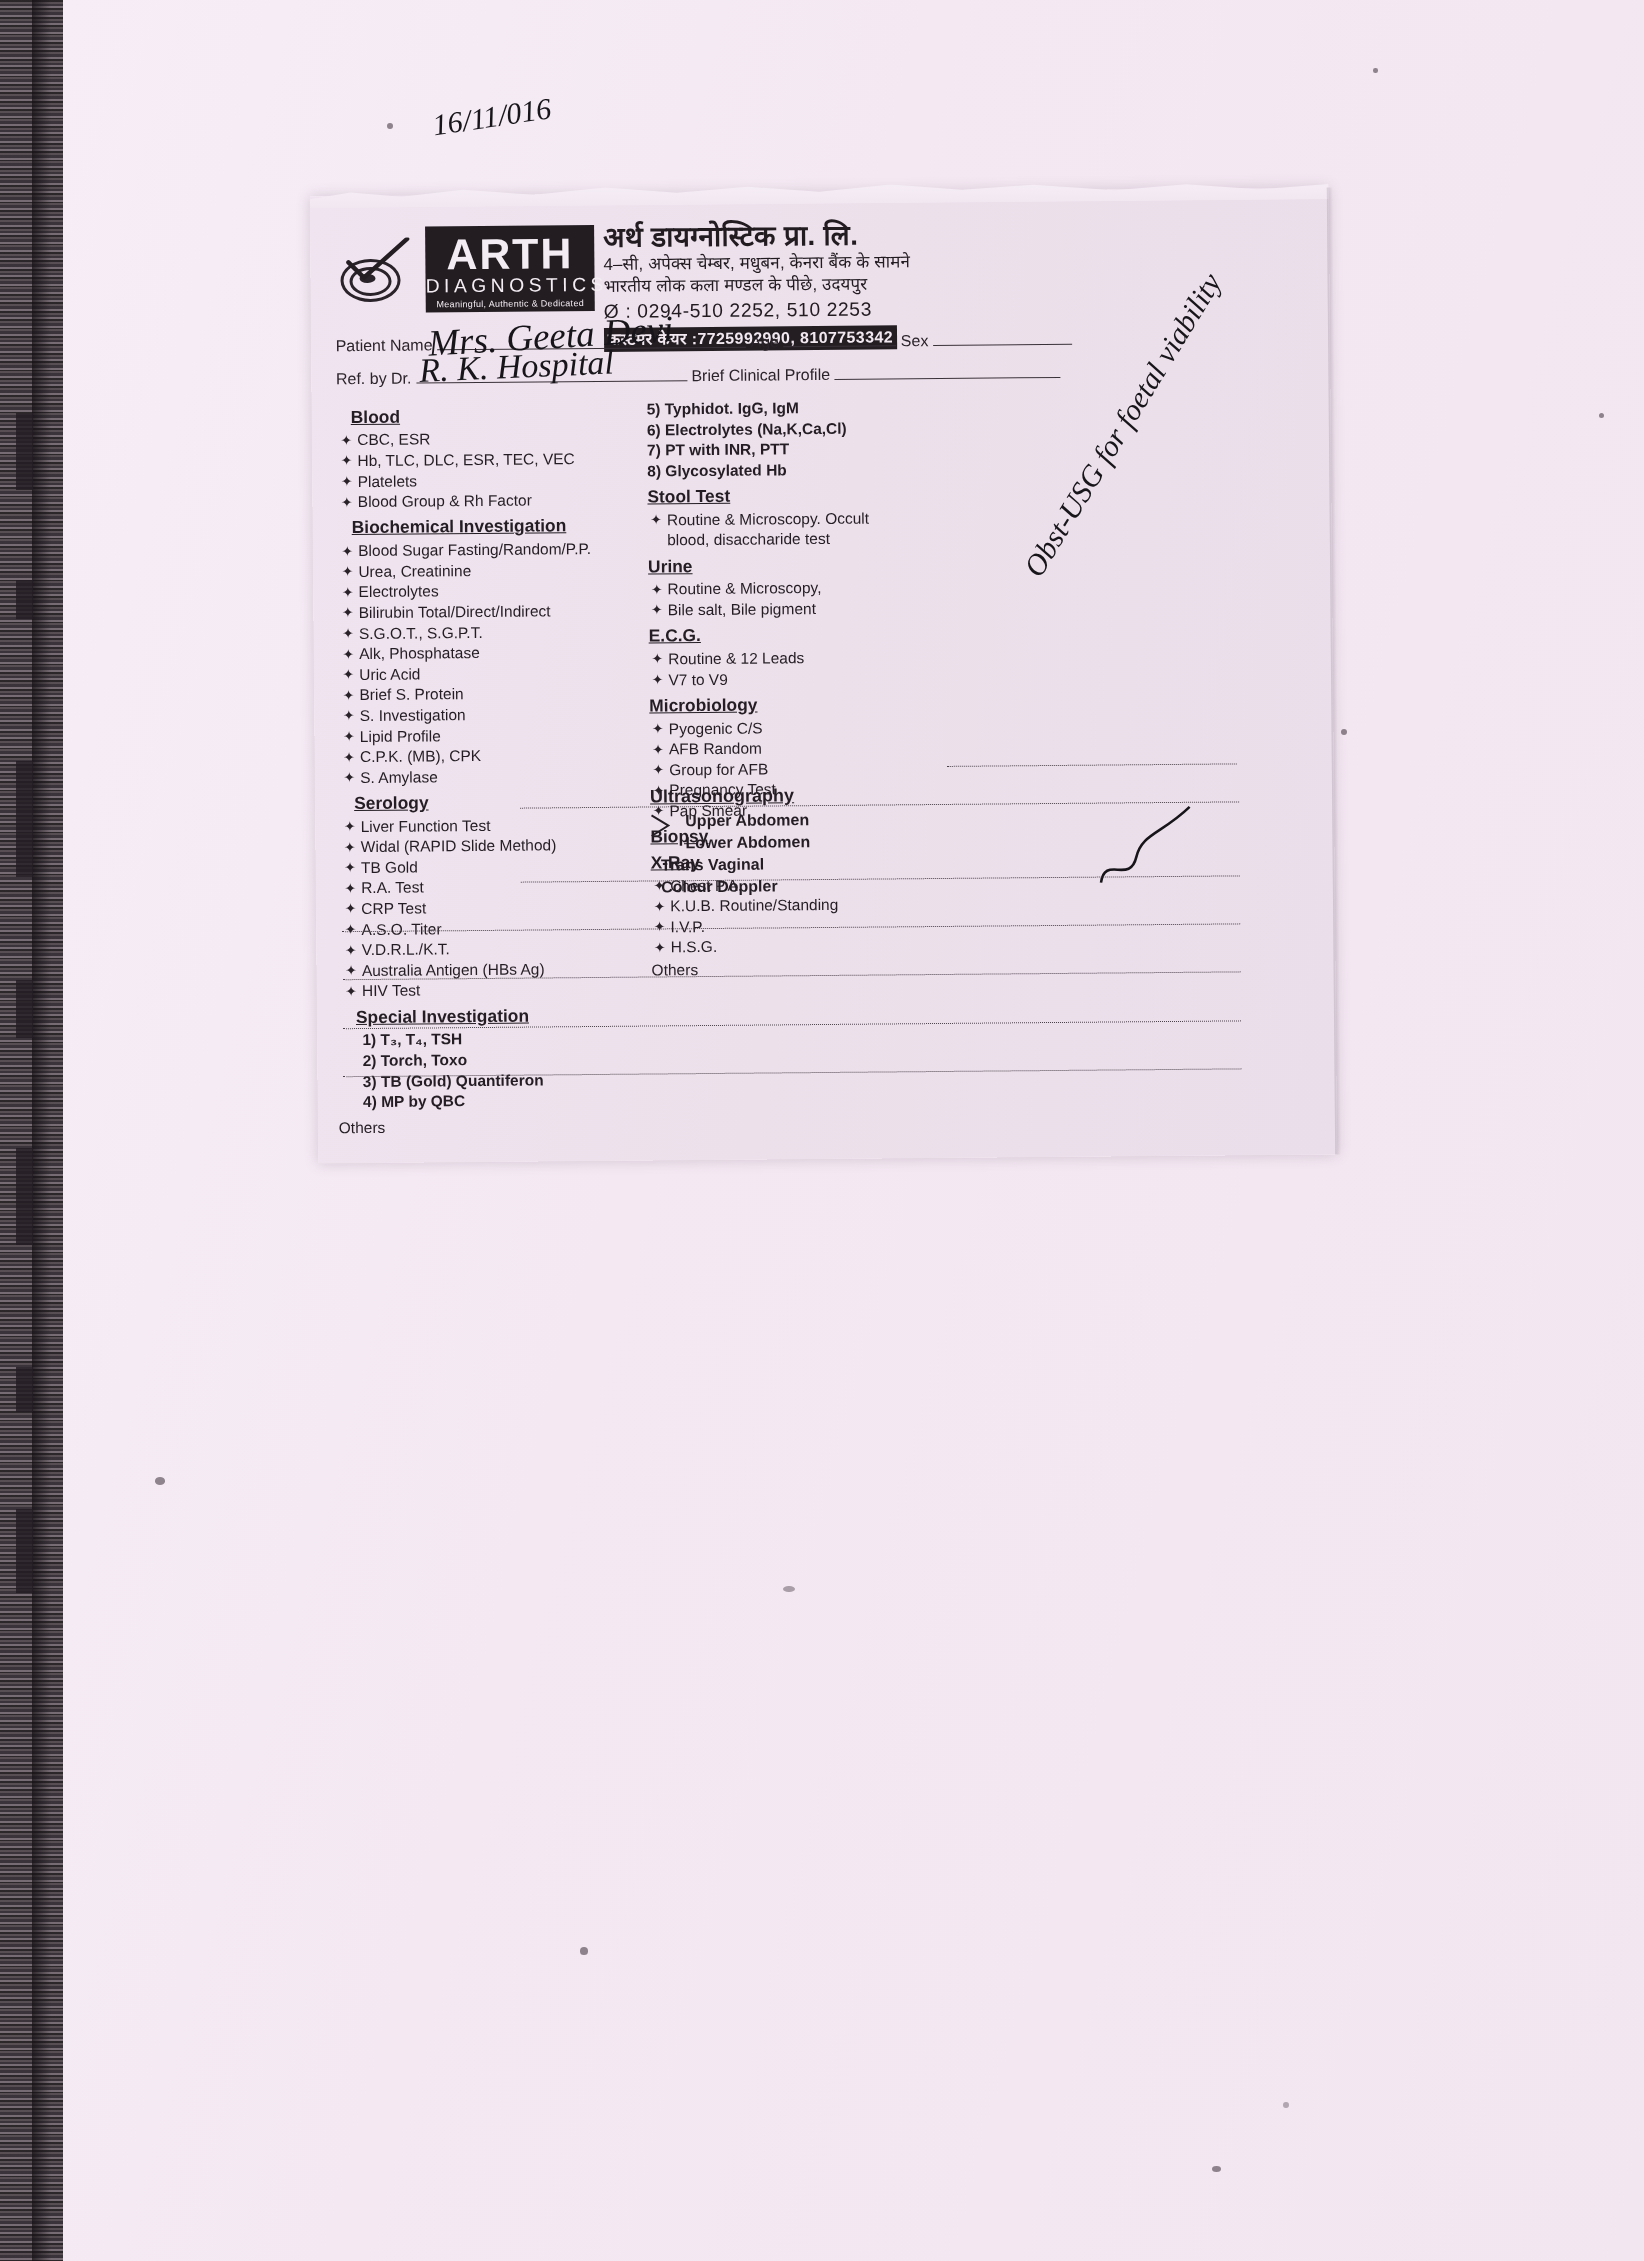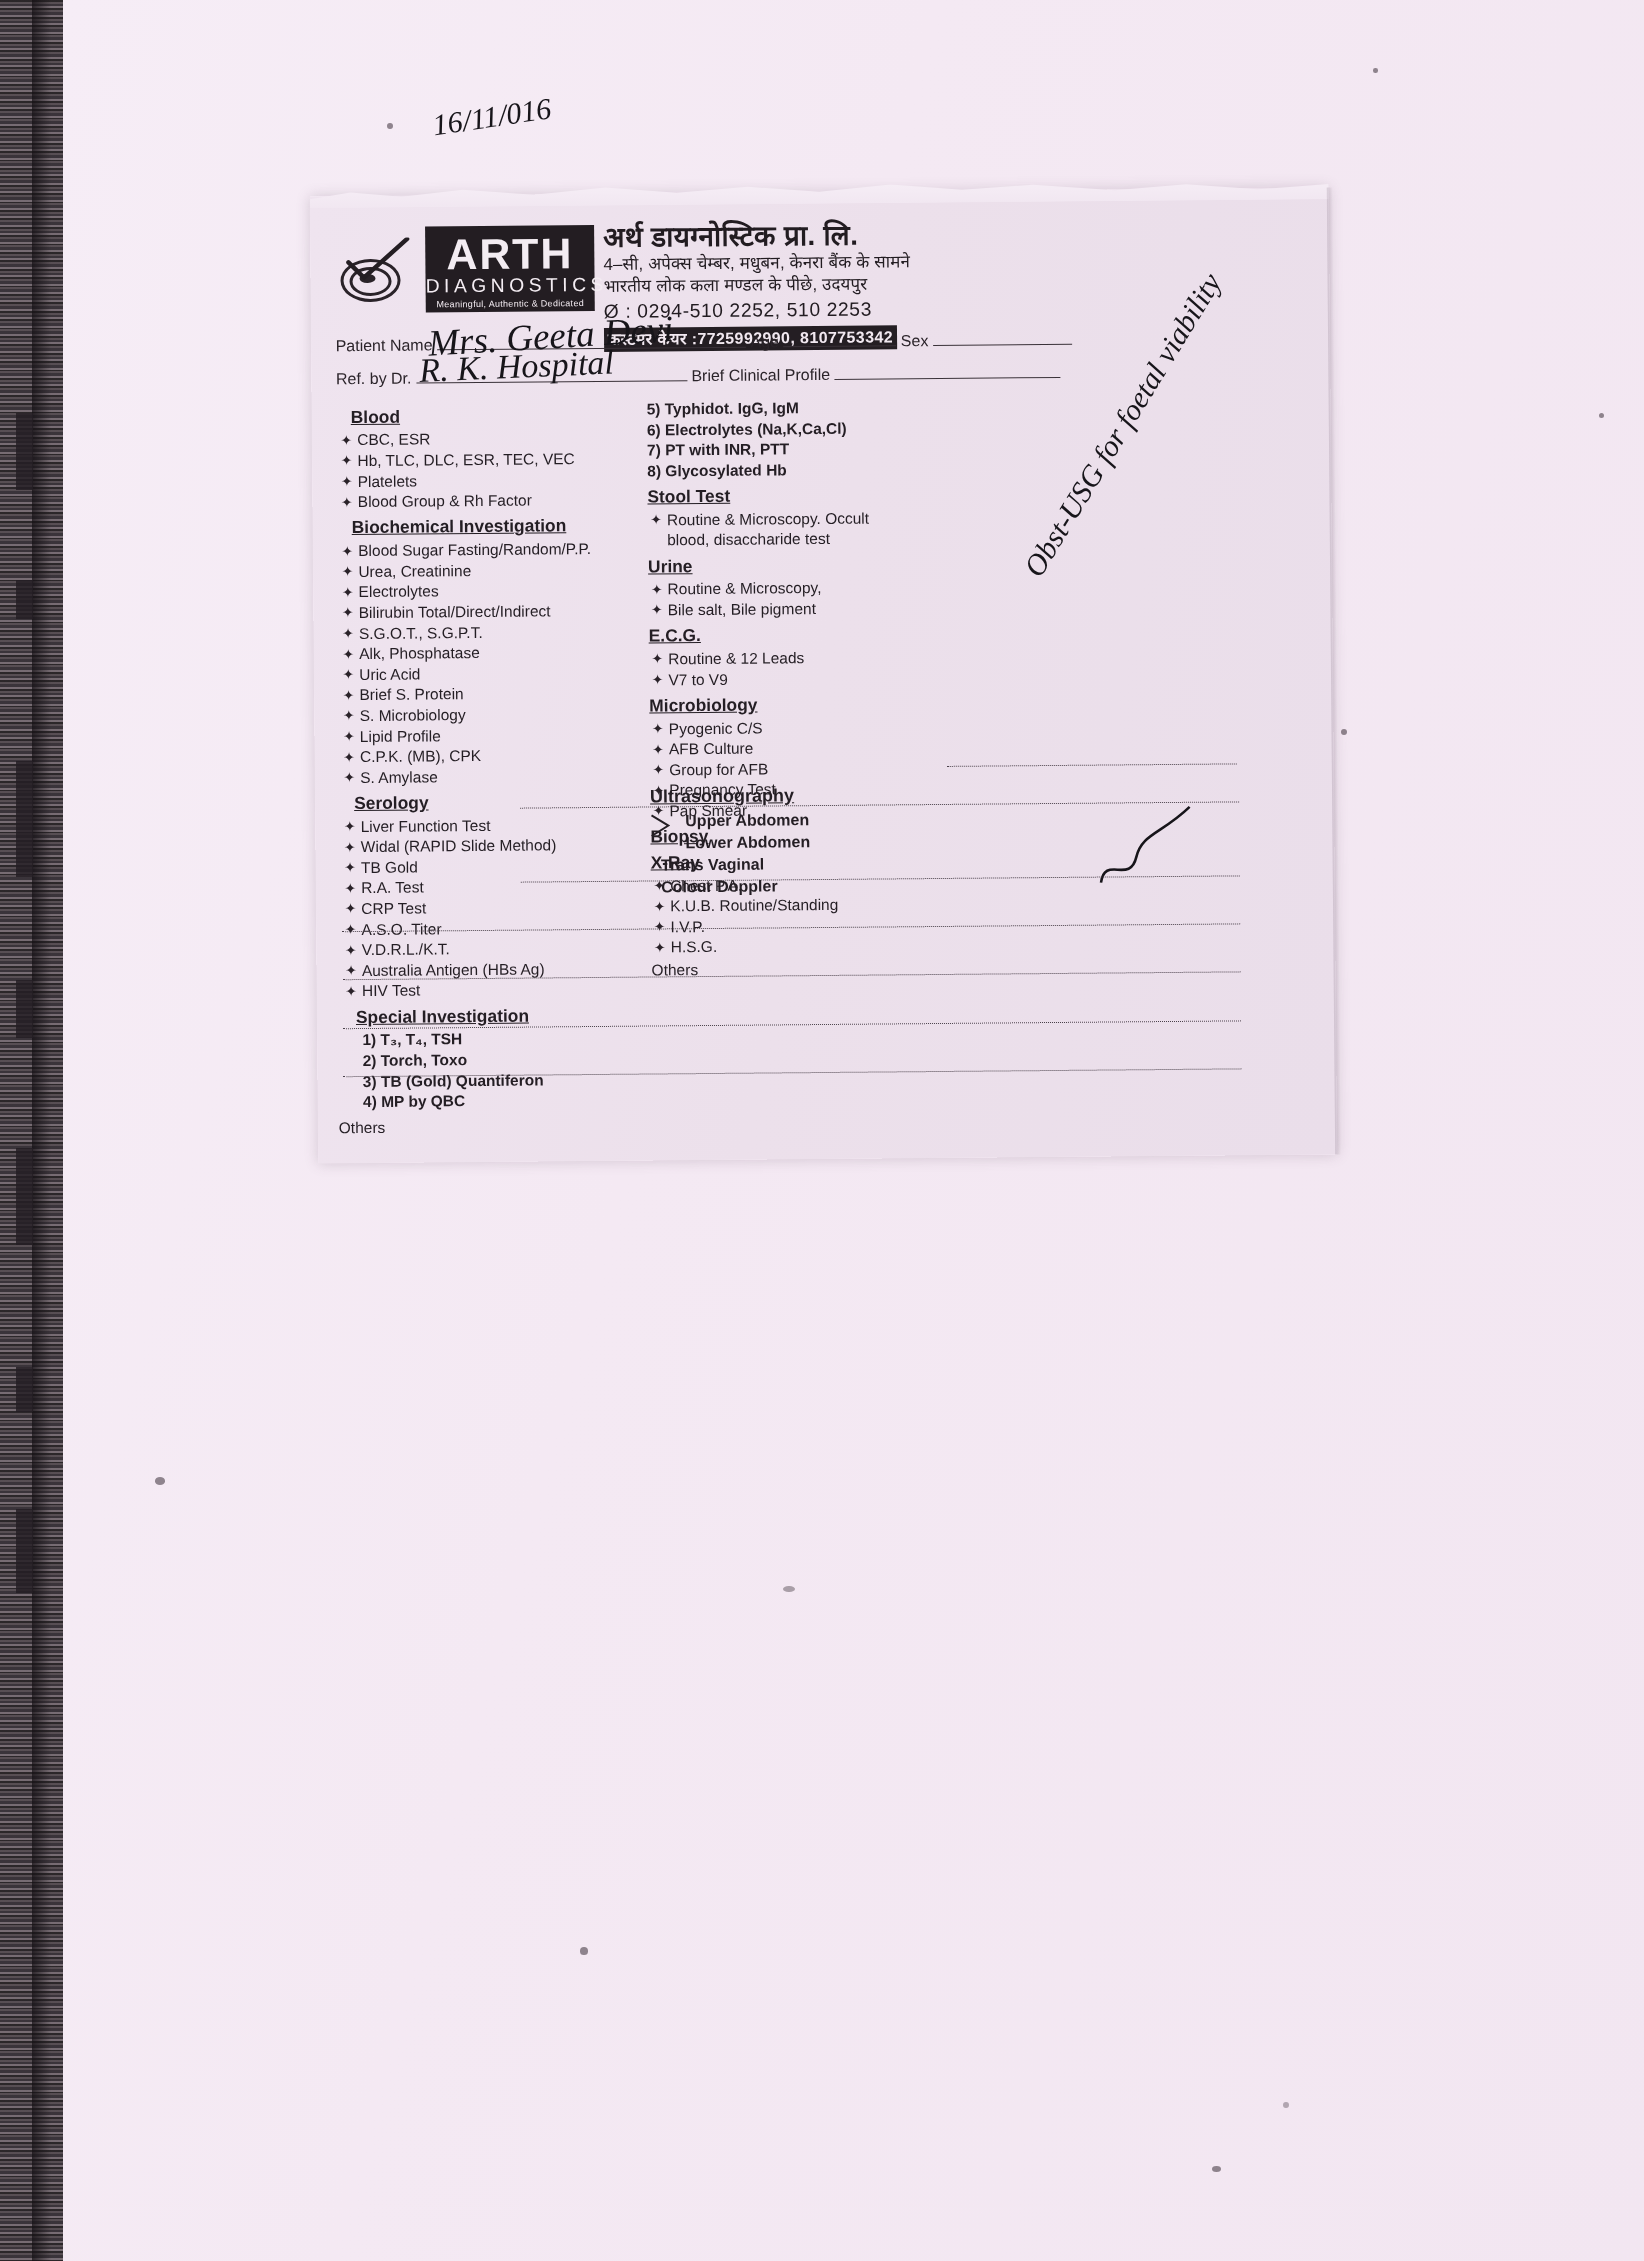--- a/index.html
+++ b/index.html
@@ -404,21 +404,21 @@
 
     <div class="sec-head">Biochemical Investigation</div>
     <div class="item"><span class="bullet">✦</span><span>Blood Sugar Fasting/Random/P.P.</span></div>
     <div class="item"><span class="bullet">✦</span><span>Urea, Creatinine</span></div>
     <div class="item"><span class="bullet">✦</span><span>Electrolytes</span></div>
     <div class="item"><span class="bullet">✦</span><span>Bilirubin Total/Direct/Indirect</span></div>
     <div class="item"><span class="bullet">✦</span><span>S.G.O.T., S.G.P.T.</span></div>
     <div class="item"><span class="bullet">✦</span><span>Alk, Phosphatase</span></div>
     <div class="item"><span class="bullet">✦</span><span>Uric Acid</span></div>
     <div class="item"><span class="bullet">✦</span><span>Brief S. Protein</span></div>
-    <div class="item"><span class="bullet">✦</span><span>S. Microbiology</span></div>
+    <div class="item"><span class="bullet">✦</span><span>S. Investigation</span></div>
     <div class="item"><span class="bullet">✦</span><span>Lipid Profile</span></div>
     <div class="item"><span class="bullet">✦</span><span>C.P.K. (MB), CPK</span></div>
     <div class="item"><span class="bullet">✦</span><span>S. Amylase</span></div>
 
     <div class="sec-head">Serology</div>
     <div class="item"><span class="bullet">✦</span><span>Liver Function Test</span></div>
     <div class="item"><span class="bullet">✦</span><span>Widal (RAPID Slide Method)</span></div>
     <div class="item"><span class="bullet">✦</span><span>TB Gold</span></div>
     <div class="item"><span class="bullet">✦</span><span>R.A. Test</span></div>
     <div class="item"><span class="bullet">✦</span><span>CRP Test</span></div>
@@ -448,21 +448,21 @@
     <div class="sec-head nomargin">Urine</div>
     <div class="item"><span class="bullet">✦</span><span>Routine &amp; Microscopy,</span></div>
     <div class="item"><span class="bullet">✦</span><span>Bile salt, Bile pigment</span></div>
 
     <div class="sec-head nomargin">E.C.G.</div>
     <div class="item"><span class="bullet">✦</span><span>Routine &amp; 12 Leads</span></div>
     <div class="item"><span class="bullet">✦</span><span>V7 to V9</span></div>
 
     <div class="sec-head nomargin">Microbiology</div>
     <div class="item"><span class="bullet">✦</span><span>Pyogenic C/S</span></div>
-    <div class="item"><span class="bullet">✦</span><span>AFB Culture</span></div>
+    <div class="item"><span class="bullet">✦</span><span>AFB Random</span></div>
     <div class="item"><span class="bullet">✦</span><span>Group for AFB</span></div>
     <div class="item"><span class="bullet">✦</span><span>Pregnancy Test</span></div>
     <div class="item"><span class="bullet">✦</span><span>Pap Smear</span></div>
 
     <div class="sec-head nomargin">Biopsy</div>
     <div class="sec-head nomargin" style="margin-top:0;">X-Ray</div>
     <div class="item"><span class="bullet">✦</span><span>Chest P.A.</span></div>
     <div class="item"><span class="bullet">✦</span><span>K.U.B. Routine/Standing</span></div>
     <div class="item"><span class="bullet">✦</span><span>I.V.P.</span></div>
     <div class="item"><span class="bullet">✦</span><span>H.S.G.</span></div>

